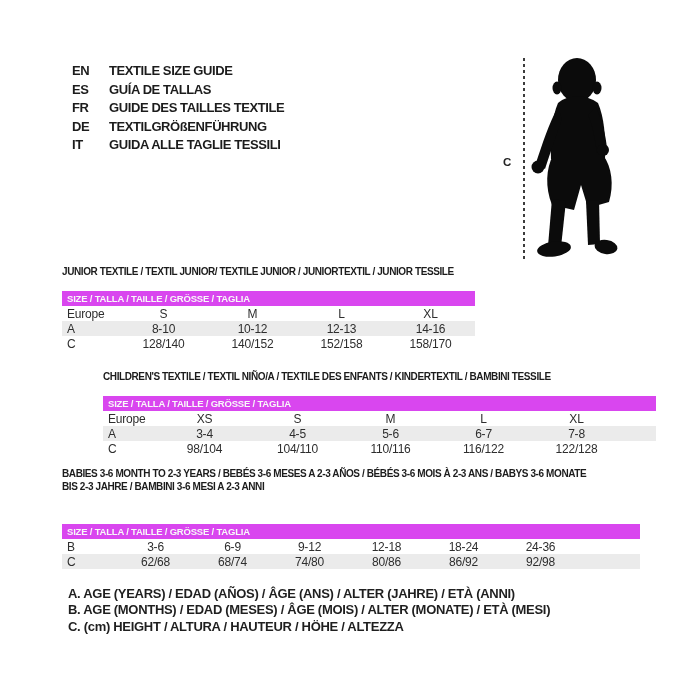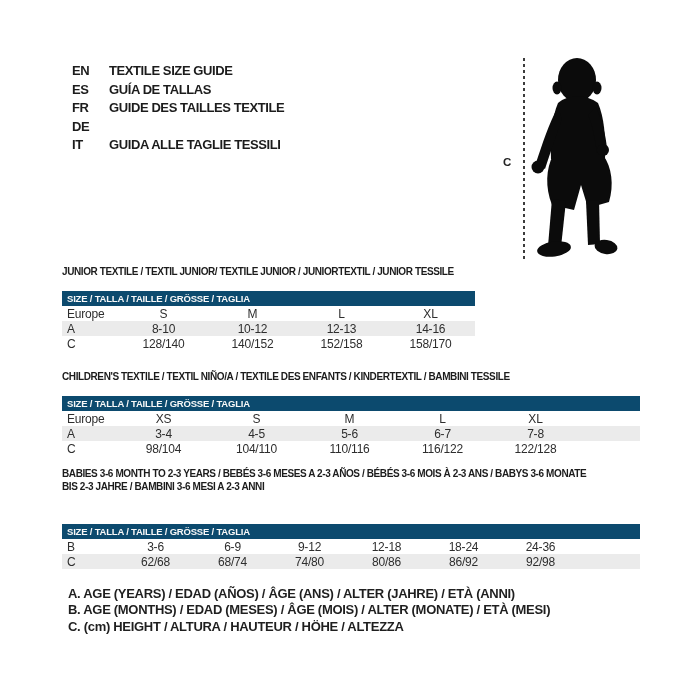--- a/index.html
+++ b/index.html
@@ -18,30 +18,30 @@
   .measure-line {
     position:absolute; left:523px; top:58px; width:2px; height:201px;
     background:repeating-linear-gradient(to bottom,#3c3c3c 0 3px,transparent 3px 6px);
   }
   .measure-label { position:absolute; left:503px; top:156px; font-size:11.5px; font-weight:bold; color:#222; }
   .baby { position:absolute; left:528px; top:57px; width:104px; height:201px; }
 
   
   .section { position:absolute; left:62px; }
   .sec1 { top:265px; width:413px; }
-  .sec2 { top:370px; width:578px; }
+  .sec2 { top:370px; width:578px;margin-left:41px; }
   .sec3 { top:467px; width:578px; }
   .tbl-title {
     font-weight:bold; font-size:10px; letter-spacing:-0.4px; line-height:13px;
     color:#1c1c1c; margin-bottom:13px;
   }
   .sec3 .tbl-title { width:540px; margin-bottom:31px; }
   table { border-collapse:collapse; table-layout:fixed; width:100%; }
   th {
-    background:#0c4a6e; color:#f8f8f8; font-size:9.5px; font-weight:bold;
+    background:#d946ef; color:#f8f8f8; font-size:9.5px; font-weight:bold;
     text-align:left; height:15px; padding:0 0 0 5px; letter-spacing:-0.2px; white-space:nowrap;
   }
   td {
     height:15px; font-size:12px; font-weight:normal; color:#2e2e2e;
     text-align:center; padding:0; letter-spacing:-0.2px; white-space:nowrap;
   }
   td.lbl { text-align:left; padding-left:5px; }
   tr.alt td { background:#ebebeb; }
 
   
@@ -61,20 +61,21 @@
     <div class="lang-row">
       <span class="lang-code">ES</span>
       <span class="lang-label">GUÍA DE TALLAS</span>
     </div>
     <div class="lang-row">
       <span class="lang-code">FR</span>
       <span class="lang-label">GUIDE DES TAILLES TEXTILE</span>
     </div>
     <div class="lang-row">
       <span class="lang-code">DE</span>
+      <span class="lang-label">TEXTILGRÖßENFÜHRUNG</span>
     </div>
     <div class="lang-row">
       <span class="lang-code">IT</span>
       <span class="lang-label">GUIDA ALLE TAGLIE TESSILI</span>
     </div>
   </div>
 
   <div class="measure-line"></div>
   <div class="measure-label">C</div>
   <svg class="baby" viewBox="0 0 104 201" aria-hidden="true">

